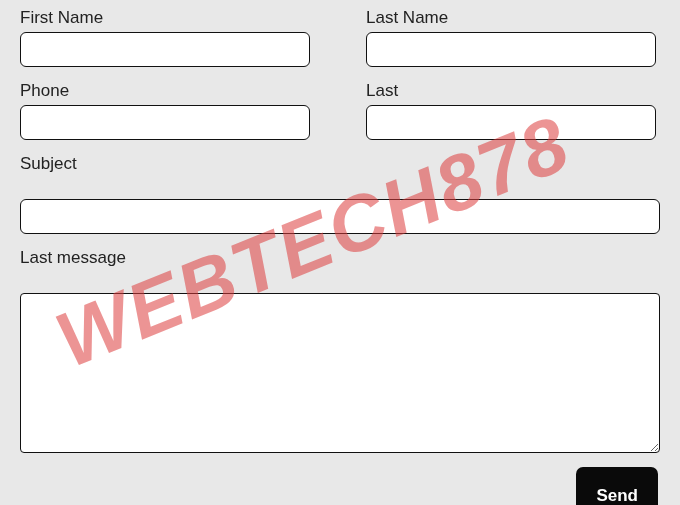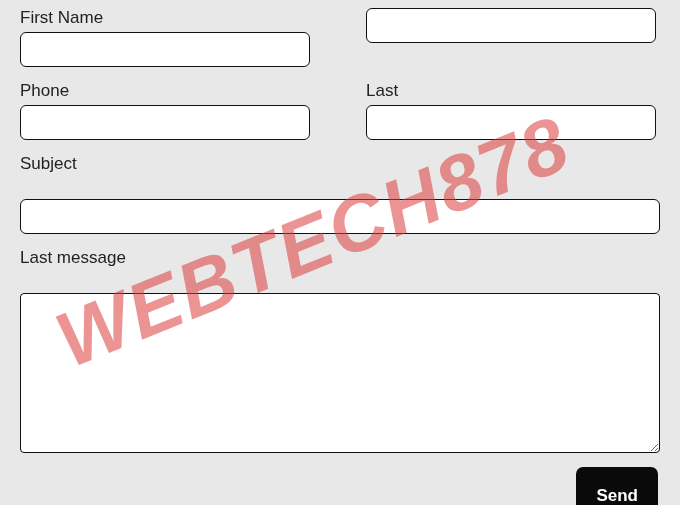--- a/index.html
+++ b/index.html
@@ -101,20 +101,21 @@
 <div class="watermark">WEBTECH878</div>
 
 <div class="form-wrap">
 
   <div class="row">
     <div class="field half">
       <label>First Name</label>
       <input type="text" value="" style="">
     </div>
     <div class="field half">
+      <label>Last Name</label>
       <input type="text" value="" style="">
     </div>
   </div>
 
   <div class="row">
     <div class="field half">
       <label>Phone</label>
       <input type="text" value="" style="">
     </div>
     <div class="field half">

